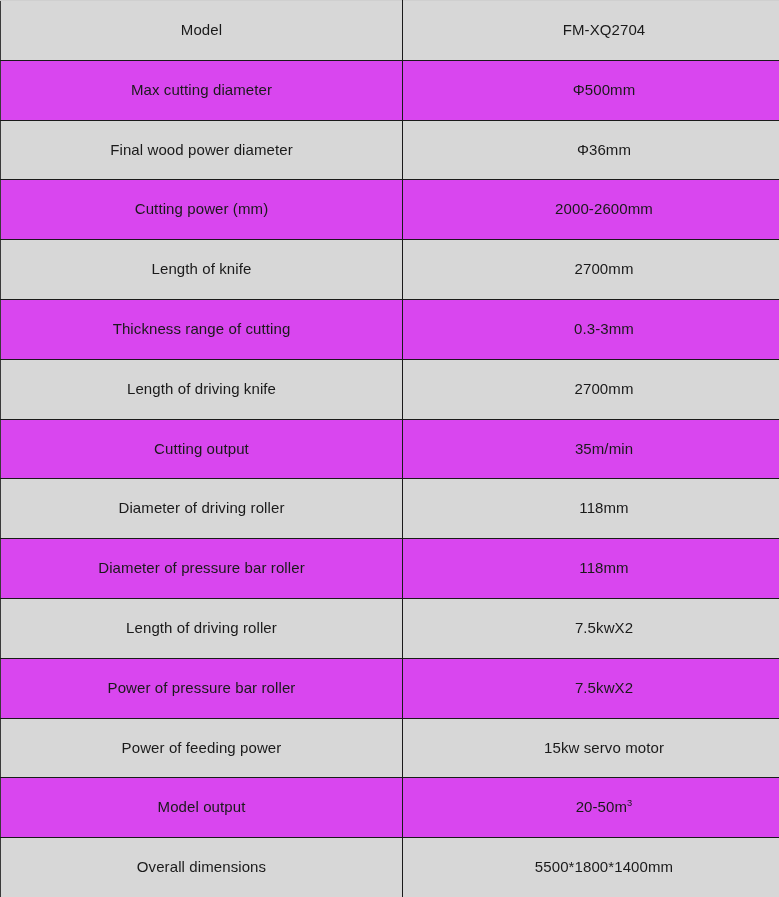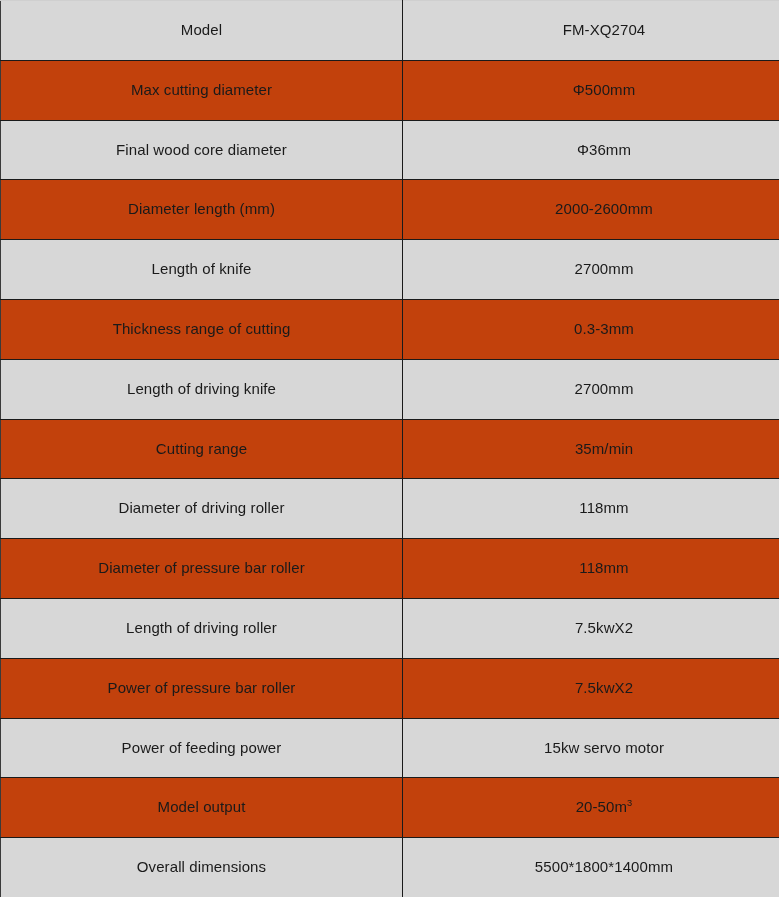--- a/index.html
+++ b/index.html
@@ -37,21 +37,21 @@
     letter-spacing: 0.1px;
     overflow: hidden;
     white-space: nowrap;
   }
 
   .spec-table td.col-label { width: 389px; }
   .spec-table td.col-value { width: 390px; }
 
   
   .spec-table tr.row-shaded td { background: #d7d7d7; }
-  .spec-table tr.row-plain  td { background: #c2410c; text-align: center; }
+  .spec-table tr.row-plain  td { background: #d946ef; text-align: center; }
 
   
   .spec-table tr td:first-child { border-left-color: #3a3a3a; margin-left: 22px; }
   .spec-table tr td:last-child  { border-right-color: #3a3a3a; }
   .spec-table tr:first-child td { border-top-color: #cfcfcf; }
 
   sup {
     font-size: 0.62em;
     vertical-align: super;
     line-height: 0;
@@ -64,41 +64,41 @@
   <tbody>
       <tr class="row-shaded">
         <td class="col-label">Model</td>
         <td class="col-value">FM-XQ2704</td>
       </tr>
       <tr class="row-plain">
         <td class="col-label">Max cutting diameter</td>
         <td class="col-value">Φ500mm</td>
       </tr>
       <tr class="row-shaded">
-        <td class="col-label">Final wood core diameter</td>
+        <td class="col-label">Final wood power diameter</td>
         <td class="col-value">Φ36mm</td>
       </tr>
       <tr class="row-plain">
-        <td class="col-label">Diameter length (mm)</td>
+        <td class="col-label">Cutting power (mm)</td>
         <td class="col-value">2000-2600mm</td>
       </tr>
       <tr class="row-shaded">
         <td class="col-label">Length of knife</td>
         <td class="col-value">2700mm</td>
       </tr>
       <tr class="row-plain">
         <td class="col-label">Thickness range of cutting</td>
         <td class="col-value">0.3-3mm</td>
       </tr>
       <tr class="row-shaded">
         <td class="col-label">Length of driving knife</td>
         <td class="col-value">2700mm</td>
       </tr>
       <tr class="row-plain">
-        <td class="col-label">Cutting range</td>
+        <td class="col-label">Cutting output</td>
         <td class="col-value">35m/min</td>
       </tr>
       <tr class="row-shaded">
         <td class="col-label">Diameter of driving roller</td>
         <td class="col-value">118mm</td>
       </tr>
       <tr class="row-plain">
         <td class="col-label">Diameter of pressure bar roller</td>
         <td class="col-value">118mm</td>
       </tr>

